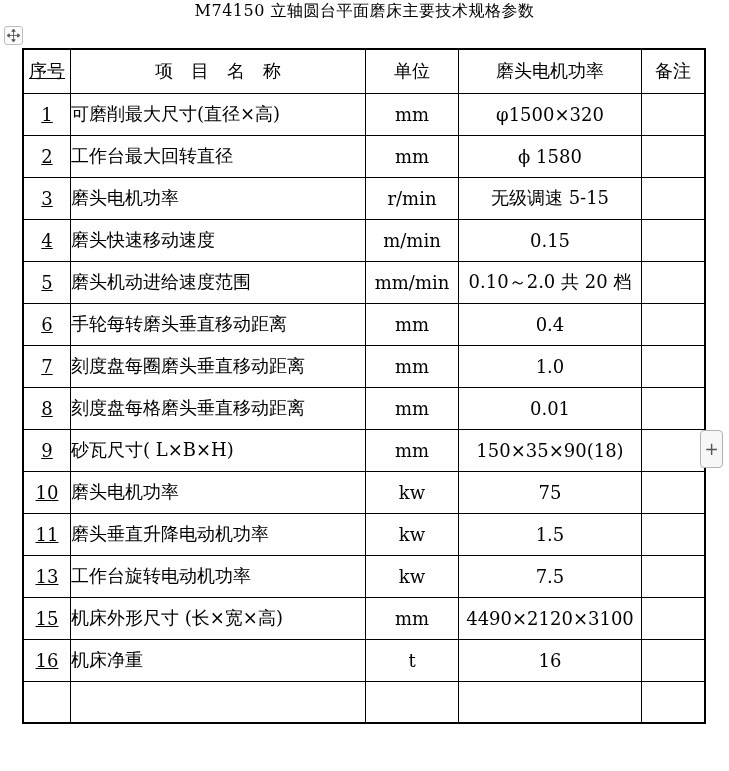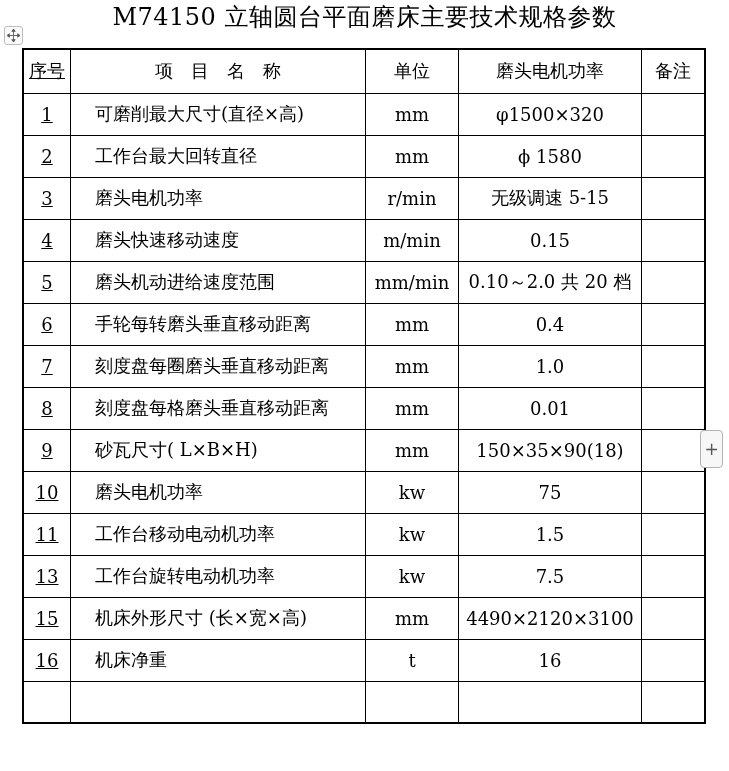--- a/index.html
+++ b/index.html
@@ -14,21 +14,21 @@
     background: #ffffff;
     color: #000000;
     font-family: "DejaVu Serif", "Liberation Serif", serif;
   }
   .doc-title {
     position: absolute;
     top: 1px;
     left: 0;
     width: 729px;
     text-align: center;
-    font-size: 24px;
+    font-size: 16px;
     font-weight: 500;
     letter-spacing: 0.5px;
     white-space: nowrap;
   }
   .move-handle {
     position: absolute;
     left: 4px;
     top: 26px;
     width: 19px;
     height: 19px;
@@ -61,21 +61,21 @@
     white-space: nowrap;
     overflow: hidden;
   }
   .spec-table thead tr { height: 44px; }
   .spec-table tbody tr { height: 42px; }
   .col0 { width: 46px; text-decoration: underline; }
   .col1 { width: 294px; margin-left: 28px; }
   .col2 { width: 92px; }
   .col3 { width: 182px; }
   .col4 { width: 62px; }
-  td.c-item { text-align: left; padding-left: 24px; }
+  td.c-item { text-align: left; padding-left: 0; }
   .add-btn {
     position: absolute;
     left: 700px;
     top: 430px;
     width: 23px;
     height: 38px;
     box-sizing: border-box;
     border: 1px solid #b2b2b2;
     border-radius: 4px;
     background: #f7f7f7;
@@ -184,21 +184,21 @@
       </tr>
       <tr>
         <td class="col0 c-no">10</td>
         <td class="col1 c-item">磨头电机功率</td>
         <td class="col2 c-unit">kw</td>
         <td class="col3 c-value">75</td>
         <td class="col4 c-note"></td>
       </tr>
       <tr>
         <td class="col0 c-no">11</td>
-        <td class="col1 c-item">工作台移动电动机功率</td>
+        <td class="col1 c-item">磨头垂直升降电动机功率</td>
         <td class="col2 c-unit">kw</td>
         <td class="col3 c-value">1.5</td>
         <td class="col4 c-note"></td>
       </tr>
       <tr>
         <td class="col0 c-no">13</td>
         <td class="col1 c-item">工作台旋转电动机功率</td>
         <td class="col2 c-unit">kw</td>
         <td class="col3 c-value">7.5</td>
         <td class="col4 c-note"></td>

